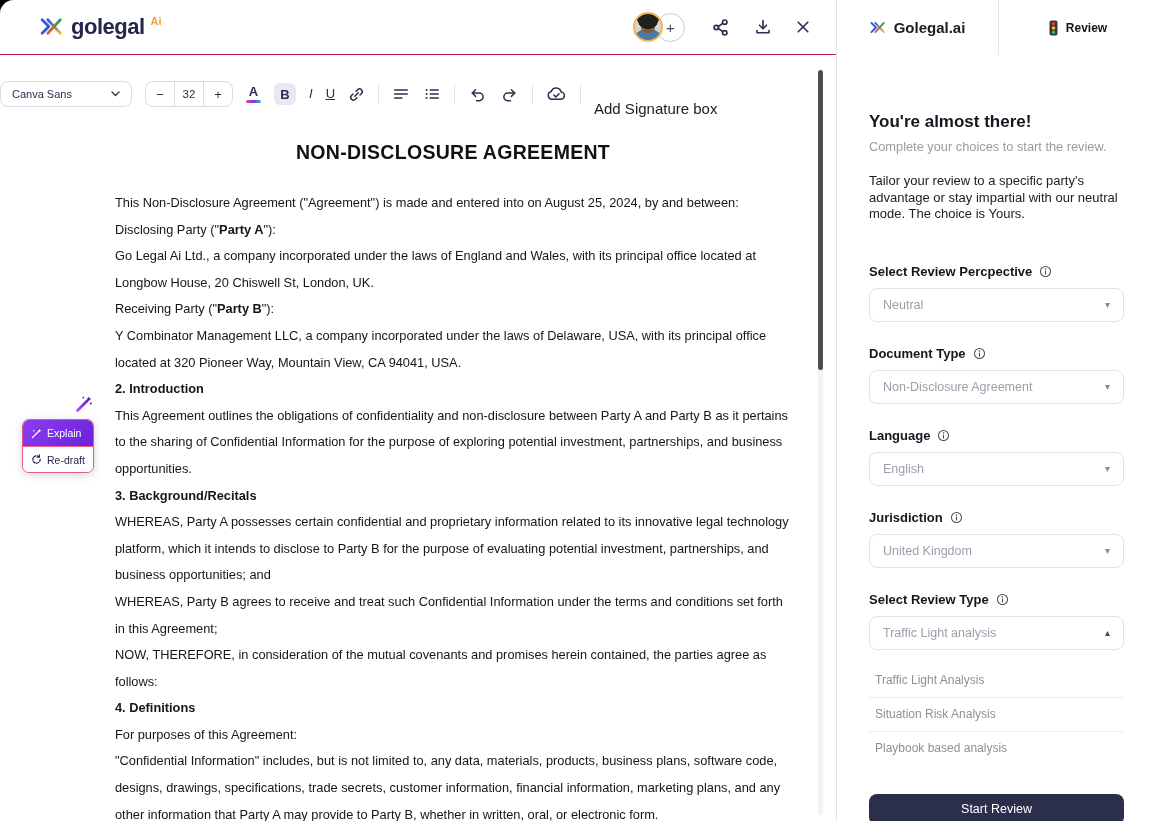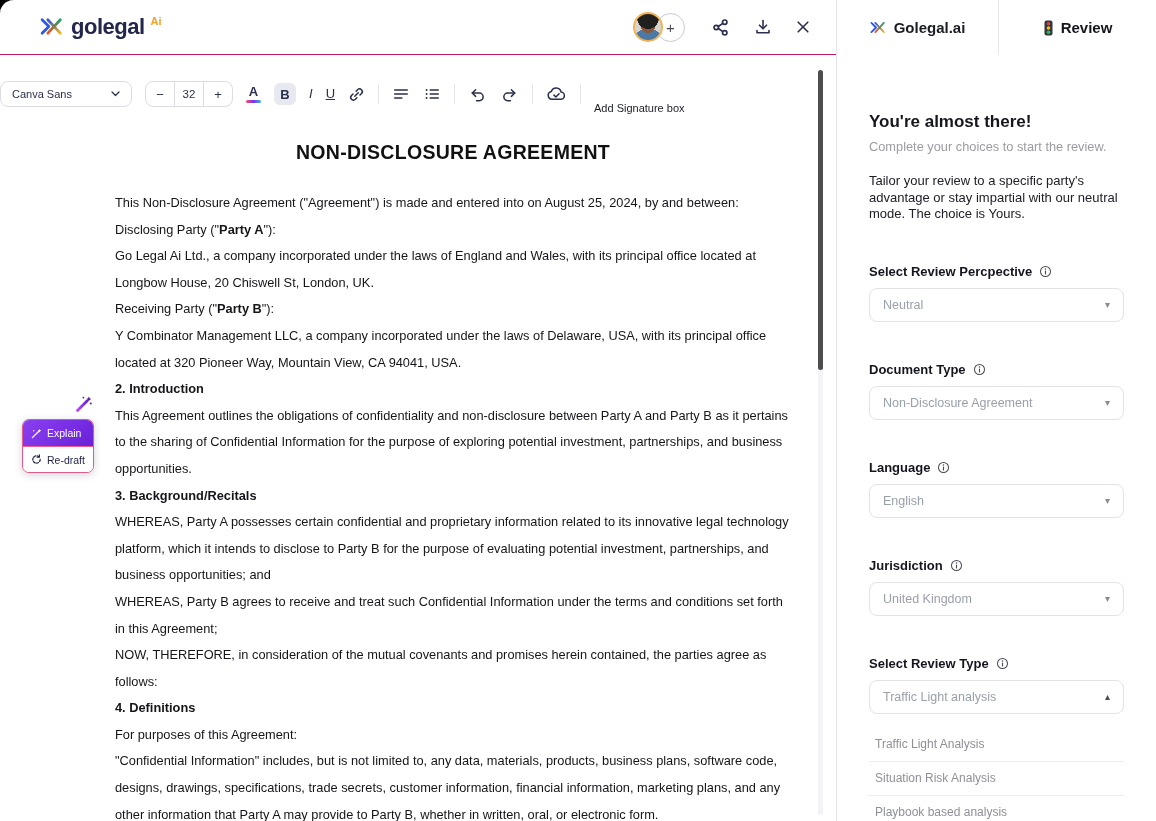--- a/index.html
+++ b/index.html
@@ -39,21 +39,21 @@
   .stepper .cell{width:28px;display:flex;align-items:center;justify-content:center;font-size:13px;color:#2b2f4e;}
   .stepper .val{border-left:1px solid #dcdce4;border-right:1px solid #dcdce4;font-size:11.5px;}
   .fmt{font-size:13px;color:#2b2f4e;display:flex;flex-direction:column;align-items:center;line-height:14px;background:none;border:none;padding:0;}
   .color-bar{width:15px;height:3px;border-radius:2px;margin-top:1px;
     background:linear-gradient(90deg,#ff4d6d,#7b2ff7,#2ec4b6);}
   .bold-btn{background:#e8e8f1;border-radius:6px;width:22px;height:22px;display:flex;align-items:center;
     justify-content:center;font-weight:700;border:none;font-size:13px;color:#2b2f4e;}
   .italic{font-style:italic;}
   .under{text-decoration:underline;}
   .tb-div{width:1px;height:20px;background:#e4e4ea;}
-  .sig-label{font-size:11px;font-weight:500;color:#1c1c28;margin-top:28px;}
+  .sig-label{font-size:15px;font-weight:500;color:#1c1c28;margin-top:28px;}
 
   
   .document{margin-left:115px;width:676px;color:#15151a;}
   .doc-title{font-size:19.5px;font-weight:700;letter-spacing:.3px;color:#111;
     text-align:center;margin:33px 0 26px;}
   .doc-p{font-size:12.8px;line-height:26.6px;margin:0;}
   .doc-h{font-weight:700;}
   .doc-p .b{font-weight:700;}
 
   
@@ -69,26 +69,26 @@
   .scroll-track{position:absolute;left:818px;top:70px;width:5px;height:745px;background:#f3f3f5;border-radius:3px;}
   .scroll-thumb{position:absolute;left:818px;top:70px;width:5px;height:300px;background:#4d4d4d;border-radius:3px;z-index:2;}
 
   
   .sidebar{position:absolute;left:836px;top:0;width:320px;height:821px;background:#fff;
     border-left:1px solid #e2e2e8;box-sizing:border-box;}
   .sb-header{height:55px;display:flex;align-items:stretch;}
   .sb-brand{width:161px;display:flex;align-items:center;justify-content:center;gap:7px;
     border-right:1px solid #e6e6ec;font-size:15px;font-weight:700;color:#1b1b24;}
   .sb-tab{flex:1;display:flex;align-items:center;justify-content:center;gap:7px;
-    font-size:15px;font-weight:700;color:#15151f;}
+    font-size:12px;font-weight:700;color:#15151f;}
   .sb-body{padding:57px 32px 0 32px;}
   .sb-heading{font-size:17px;font-weight:700;color:#16161e;margin:0 0 7px;}
   .sb-sub{font-size:12.8px;color:#9b9ba3;margin:0 0 19px;}
   .sb-desc{font-size:13px;font-weight:500;color:#20202a;line-height:16.5px;margin:0 0 41px;width:250px;}
-  .field{margin-bottom:40px;}
+  .field{margin-bottom:24px;}
   .field-label-row{display:flex;align-items:center;gap:7px;margin-bottom:9px;}
   .field-label{font-size:13px;font-weight:600;color:#15151f;}
   .info-ic{width:13px;height:13px;}
   .info-ic circle.o{fill:none;stroke:#4a4a55;stroke-width:1.1;}
   .info-ic line{stroke:#4a4a55;stroke-width:1.2;stroke-linecap:round;}
   .info-ic circle.d{fill:#4a4a55;stroke:none;}
   .select{height:34px;border:1px solid #e2e2e8;border-radius:8px;background:#fff;display:flex;
     align-items:center;justify-content:space-between;padding:0 13px;box-sizing:border-box;}
   .select-value{font-size:12.5px;color:#9aa0ab;}
   .caret{font-size:10px;color:#8b8b95;}

